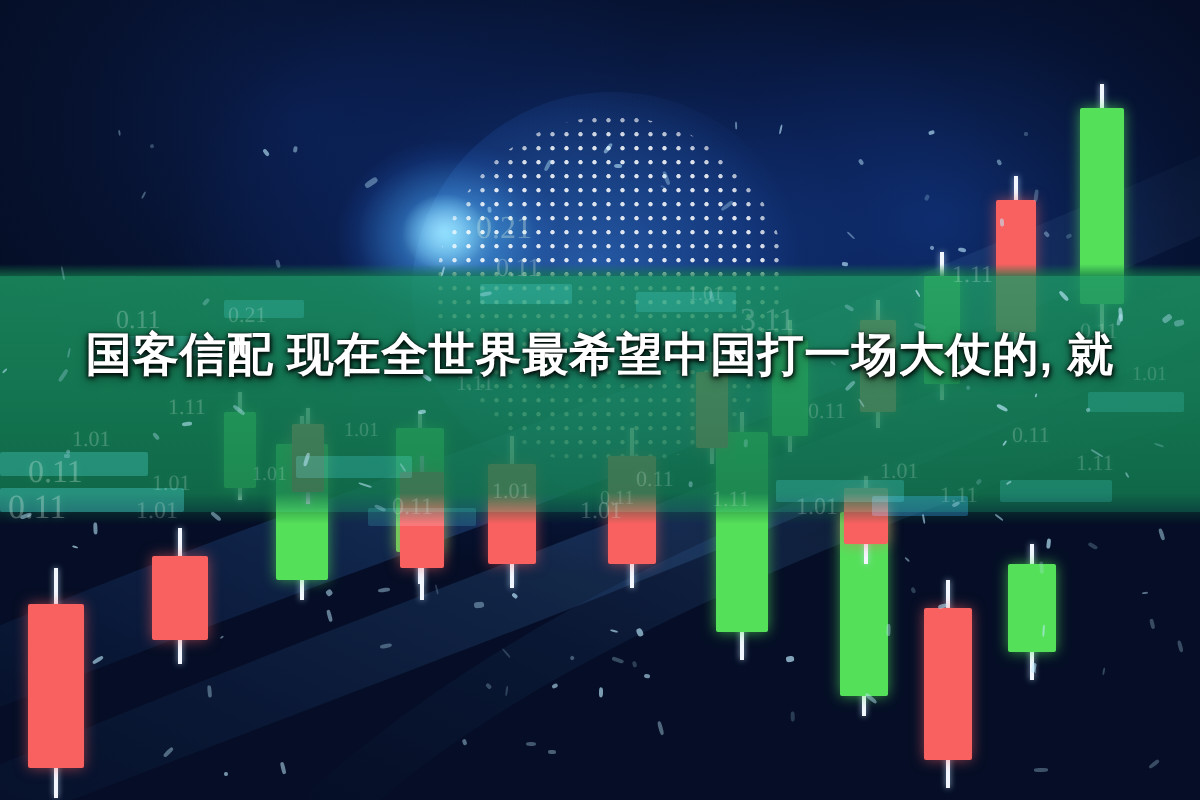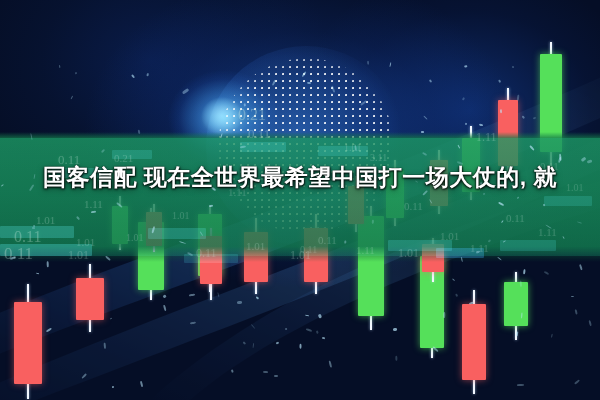--- a/index.html
+++ b/index.html
@@ -268,21 +268,21 @@
       <div class="data-bar" style="left: 436px; top: 248px; width: 48px; height: 10px; background: rgba(50, 150, 230, 0.34);"></div>
       <div class="data-bar" style="left: 500px; top: 240px; width: 56px; height: 11px; background: rgba(60, 190, 200, 0.22);"></div>
       <div class="data-bar" style="left: 544px; top: 196px; width: 48px; height: 10px; background: rgba(60, 190, 200, 0.2);"></div>
       <div class="data-bar" style="left: 184px; top: 254px; width: 54px; height: 9px; background: rgba(60, 190, 200, 0.2);"></div>
     </div>
   <div class="layer" id="tickers">
       <div class="tick-num" style="left: 58px; top: 152px; font-size: 13px; opacity: 0.5;">0.11</div>
       <div class="tick-num" style="left: 238px; top: 106px; font-size: 16px; opacity: 0.62;">0.21</div>
       <div class="tick-num" style="left: 248px; top: 126px; font-size: 13px; opacity: 0.52;">0.11</div>
       <div class="tick-num" style="left: 476px; top: 130px; font-size: 12px; opacity: 0.48;">1.11</div>
-      <div class="tick-num" style="left: 370px; top: 152px; font-size: 10px; opacity: 0.42;">3.11</div>
+      <div class="tick-num" style="left: 370px; top: 152px; font-size: 16px; opacity: 0.42;">3.11</div>
       <div class="tick-num" style="left: 84px; top: 198px; font-size: 11px; opacity: 0.45;">1.11</div>
       <div class="tick-num" style="left: 36px; top: 214px; font-size: 11px; opacity: 0.45;">1.01</div>
       <div class="tick-num" style="left: 14px; top: 228px; font-size: 16px; opacity: 0.55;">0.11</div>
       <div class="tick-num" style="left: 4px; top: 244px; font-size: 17px; opacity: 0.58;">0.11</div>
       <div class="tick-num" style="left: 76px; top: 236px; font-size: 11px; opacity: 0.42;">1.01</div>
       <div class="tick-num" style="left: 68px; top: 248px; font-size: 12px; opacity: 0.44;">1.01</div>
       <div class="tick-num" style="left: 126px; top: 232px; font-size: 10px; opacity: 0.4;">1.01</div>
       <div class="tick-num" style="left: 114px; top: 152px; font-size: 11px; opacity: 0.44;">0.21</div>
       <div class="tick-num" style="left: 172px; top: 210px; font-size: 10px; opacity: 0.38;">1.01</div>
       <div class="tick-num" style="left: 196px; top: 246px; font-size: 12px; opacity: 0.42;">0.11</div>

